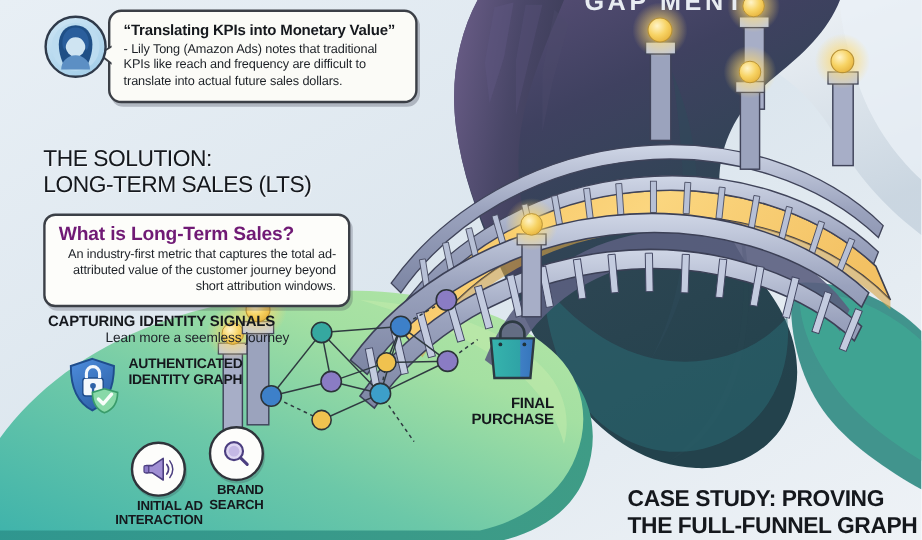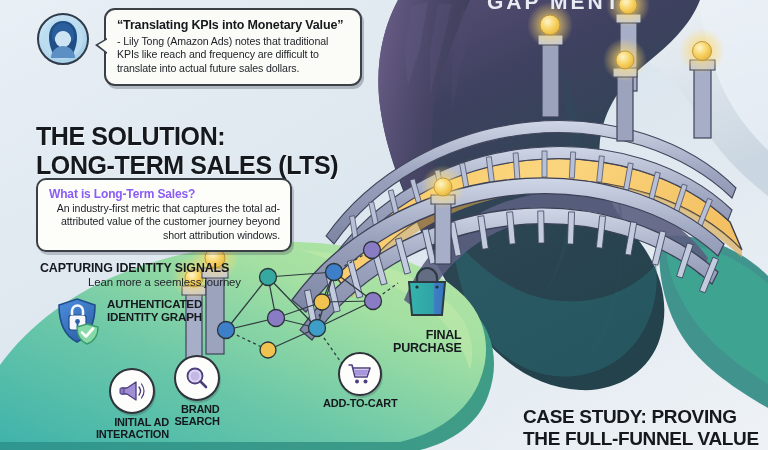--- a/index.html
+++ b/index.html
@@ -13,21 +13,21 @@
     position: relative;
     width: 768px; height: 450px;
     background: linear-gradient(135deg, #e6edf3 0%, #dce6ee 45%, #e9eef3 100%);
     overflow: hidden;
   }
   .layer { position: absolute; inset: 0; }
   svg.layer { width: 768px; height: 450px; display: block; }
 
   
   #quote-bubble {
-    position: absolute; left: 104px; top: 8px;
+    position: absolute; left: 90px; top: 8px;
     width: 258px;
     background: #fbfbf7;
     border: 2px solid #3b3f46;
     border-radius: 11px;
     padding: 8px 10px 9px 11px;
     box-shadow: 2px 3px 0 rgba(60,62,80,.30);
     z-index: 30;
   }
   #quote-bubble::after {
     content: ""; position: absolute; left: -11px; top: 28px;
@@ -55,21 +55,21 @@
 
   
   #avatar {
     position: absolute; left: 36px; top: 12px;
     width: 54px; height: 54px; z-index: 31;
   }
 
   
   #solution-heading {
     position: absolute; left: 36px; top: 122px;
-    font-size: 25px; font-weight: bold; color: #15181d;
+    font-size: 19px; font-weight: normal; color: #15181d;
     line-height: 1.16; letter-spacing: -.4px; z-index: 25;
     text-shadow: 1px 1px 0 rgba(255,255,255,.55);
   }
   #case-heading {
     position: absolute; left: 523px; top: 406px;
     font-size: 19px; font-weight: bold; color: #15181d;
     line-height: 1.17; letter-spacing: -.35px; z-index: 25;
     white-space: nowrap;
   }
   #chasm-label {
@@ -84,21 +84,21 @@
     position: absolute; left: 36px; top: 178px;
     width: 256px;
     background: #fdfdfa;
     border: 2px solid #3b3f46;
     border-radius: 10px;
     padding: 7px 10px 8px 11px;
     box-shadow: 2px 3px 0 rgba(60,62,80,.26);
     z-index: 26;
   }
   .card-title {
-    font-size: 12px; font-weight: bold; color: #8b5cf6;
+    font-size: 16px; font-weight: bold; color: #701a75;
     margin-bottom: 1px; letter-spacing: -.15px;
   }
   .card-body {
     font-size: 10.6px; color: #1c2026; line-height: 1.26;
     letter-spacing: -.1px;
     text-align: right;
   }
 
   
   #identity-signals {
@@ -482,47 +482,34 @@
         <path d="M22.5 6 q5 7 0 14" fill="none" stroke="#4c3f80" stroke-width="1.2" stroke-linecap="round"></path>
       </svg>
     </div>
     <div class="journey-label">
       <div>INITIAL AD</div>
       <div>INTERACTION</div>
     </div>
   </div>
 
 
-  <div class="journey-node" style="left:323px; top:352px;">
-    <div class="journey-circle" style="width:44px;height:44px;">
-      <svg width="26" height="26" viewBox="0 0 26 26" xmlns="http://www.w3.org/2000/svg">
-        <path d="M2 4 L5 4 L8 16 L20 16 L23 7 L6 7" fill="none" stroke="#4c3f80" stroke-width="1.6" stroke-linecap="round" stroke-linejoin="round"></path>
-        <path d="M6.8 8.4 L21.6 8.4 L19.4 14.8 L8.4 14.8 Z" fill="#a896dc"></path>
-        <circle cx="10" cy="20.5" r="2" fill="#4c3f80"></circle>
-        <circle cx="18.5" cy="20.5" r="2" fill="#4c3f80"></circle>
-      </svg>
-    </div>
-    <div class="journey-label" style="margin-top:2px;">
-      <div>ADD-TO-CART</div>
-    </div>
-  </div>
 
   <div id="final-purchase">
     <span>
       <svg width="56" height="54" viewBox="0 0 56 54" xmlns="http://www.w3.org/2000/svg">
         <path d="M18 16 v-4 a10 10 0 0 1 20 0 v4" fill="none" stroke="#2d3a42" stroke-width="2.2"></path>
         <path d="M10 16 L46 16 L43 49 L13 49 Z" fill="url(#bagGrad)" stroke="#2d3a42" stroke-width="2"></path>
         <circle cx="18" cy="21" r="1.6" fill="#1f3238"></circle>
         <circle cx="38" cy="21" r="1.6" fill="#1f3238"></circle>
       </svg>
     </span>
     <div class="journey-label">
       <div>FINAL</div>
       <div>PURCHASE</div>
     </div>
   </div>
 
   <div id="case-heading">
     <div>CASE STUDY: PROVING</div>
-    <div>THE FULL-FUNNEL VALUE</div>
+    <div>THE FULL-FUNNEL GRAPH</div>
   </div>
 
 </div>
 
 </body></html>

